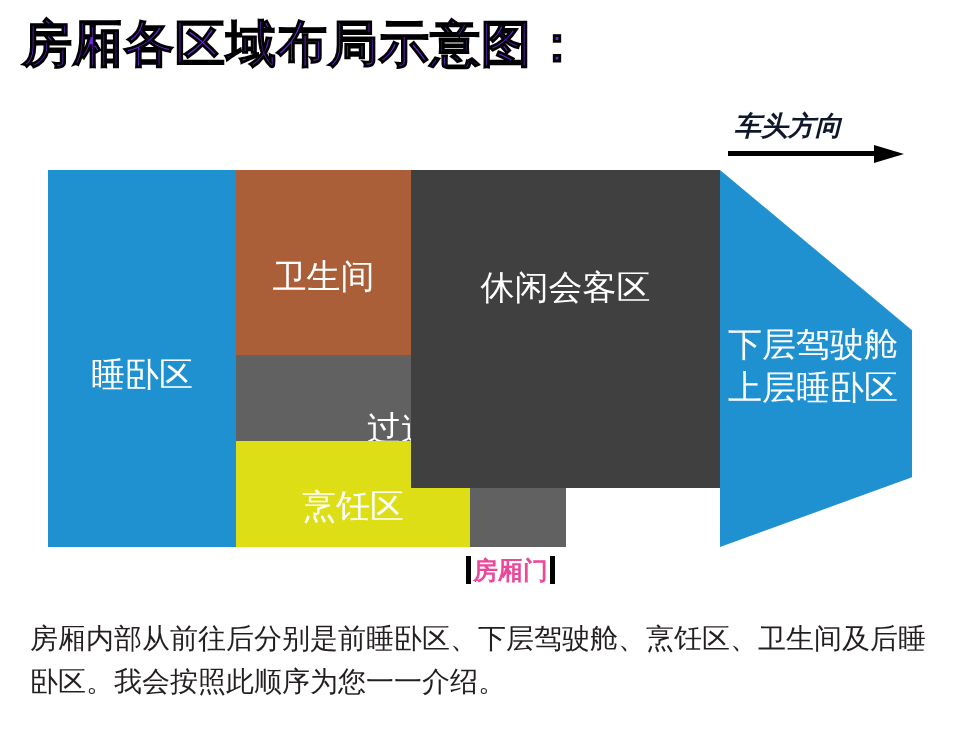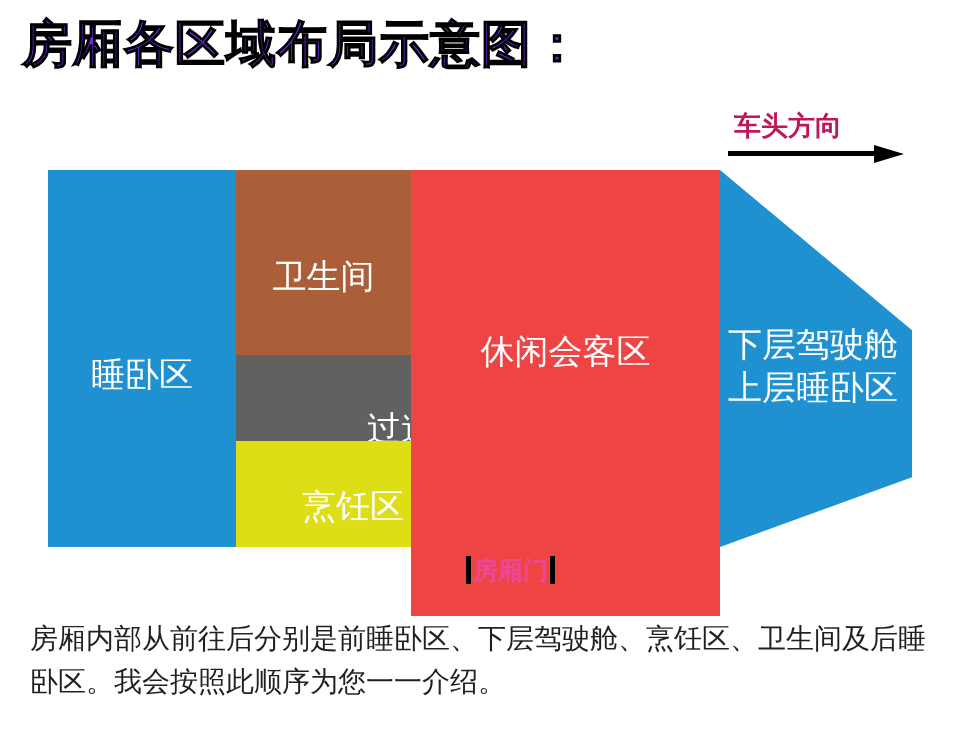--- a/index.html
+++ b/index.html
@@ -45,23 +45,24 @@
     top: 108px;
     width: 180px;
     height: 56px;
   }
   #direction-label {
     position: absolute;
     left: 6px;
     top: 0px;
     font-size: 27px;
     font-weight: 700;
-    color: #be185d;
+    color: #0f172a;
     white-space: nowrap;
     font-family: "DejaVu Sans", "Liberation Sans", sans-serif;
+    font-style: italic;
   }
   #direction-arrow {
     position: absolute;
     left: 0px;
     top: 36px;
     width: 176px;
     height: 20px;
   }
 
   
@@ -125,22 +126,22 @@
     height: 106px;
     background: #dede16;
   }
   #zone-cooking .zone-label { margin-top: 24px; }
 
   
   #zone-lounge {
     left: 411px;
     top: 170px;
     width: 309px;
-    height: 446px;
-    background: #ef4444;
+    height: 318px;
+    background: #404040;
   }
   #zone-lounge .zone-label { margin-top: -84px; }
 
   
   #zone-cab {
     left: 720px;
     top: 170px;
     width: 192px;
     height: 377px;
     background: #1f91d0;

